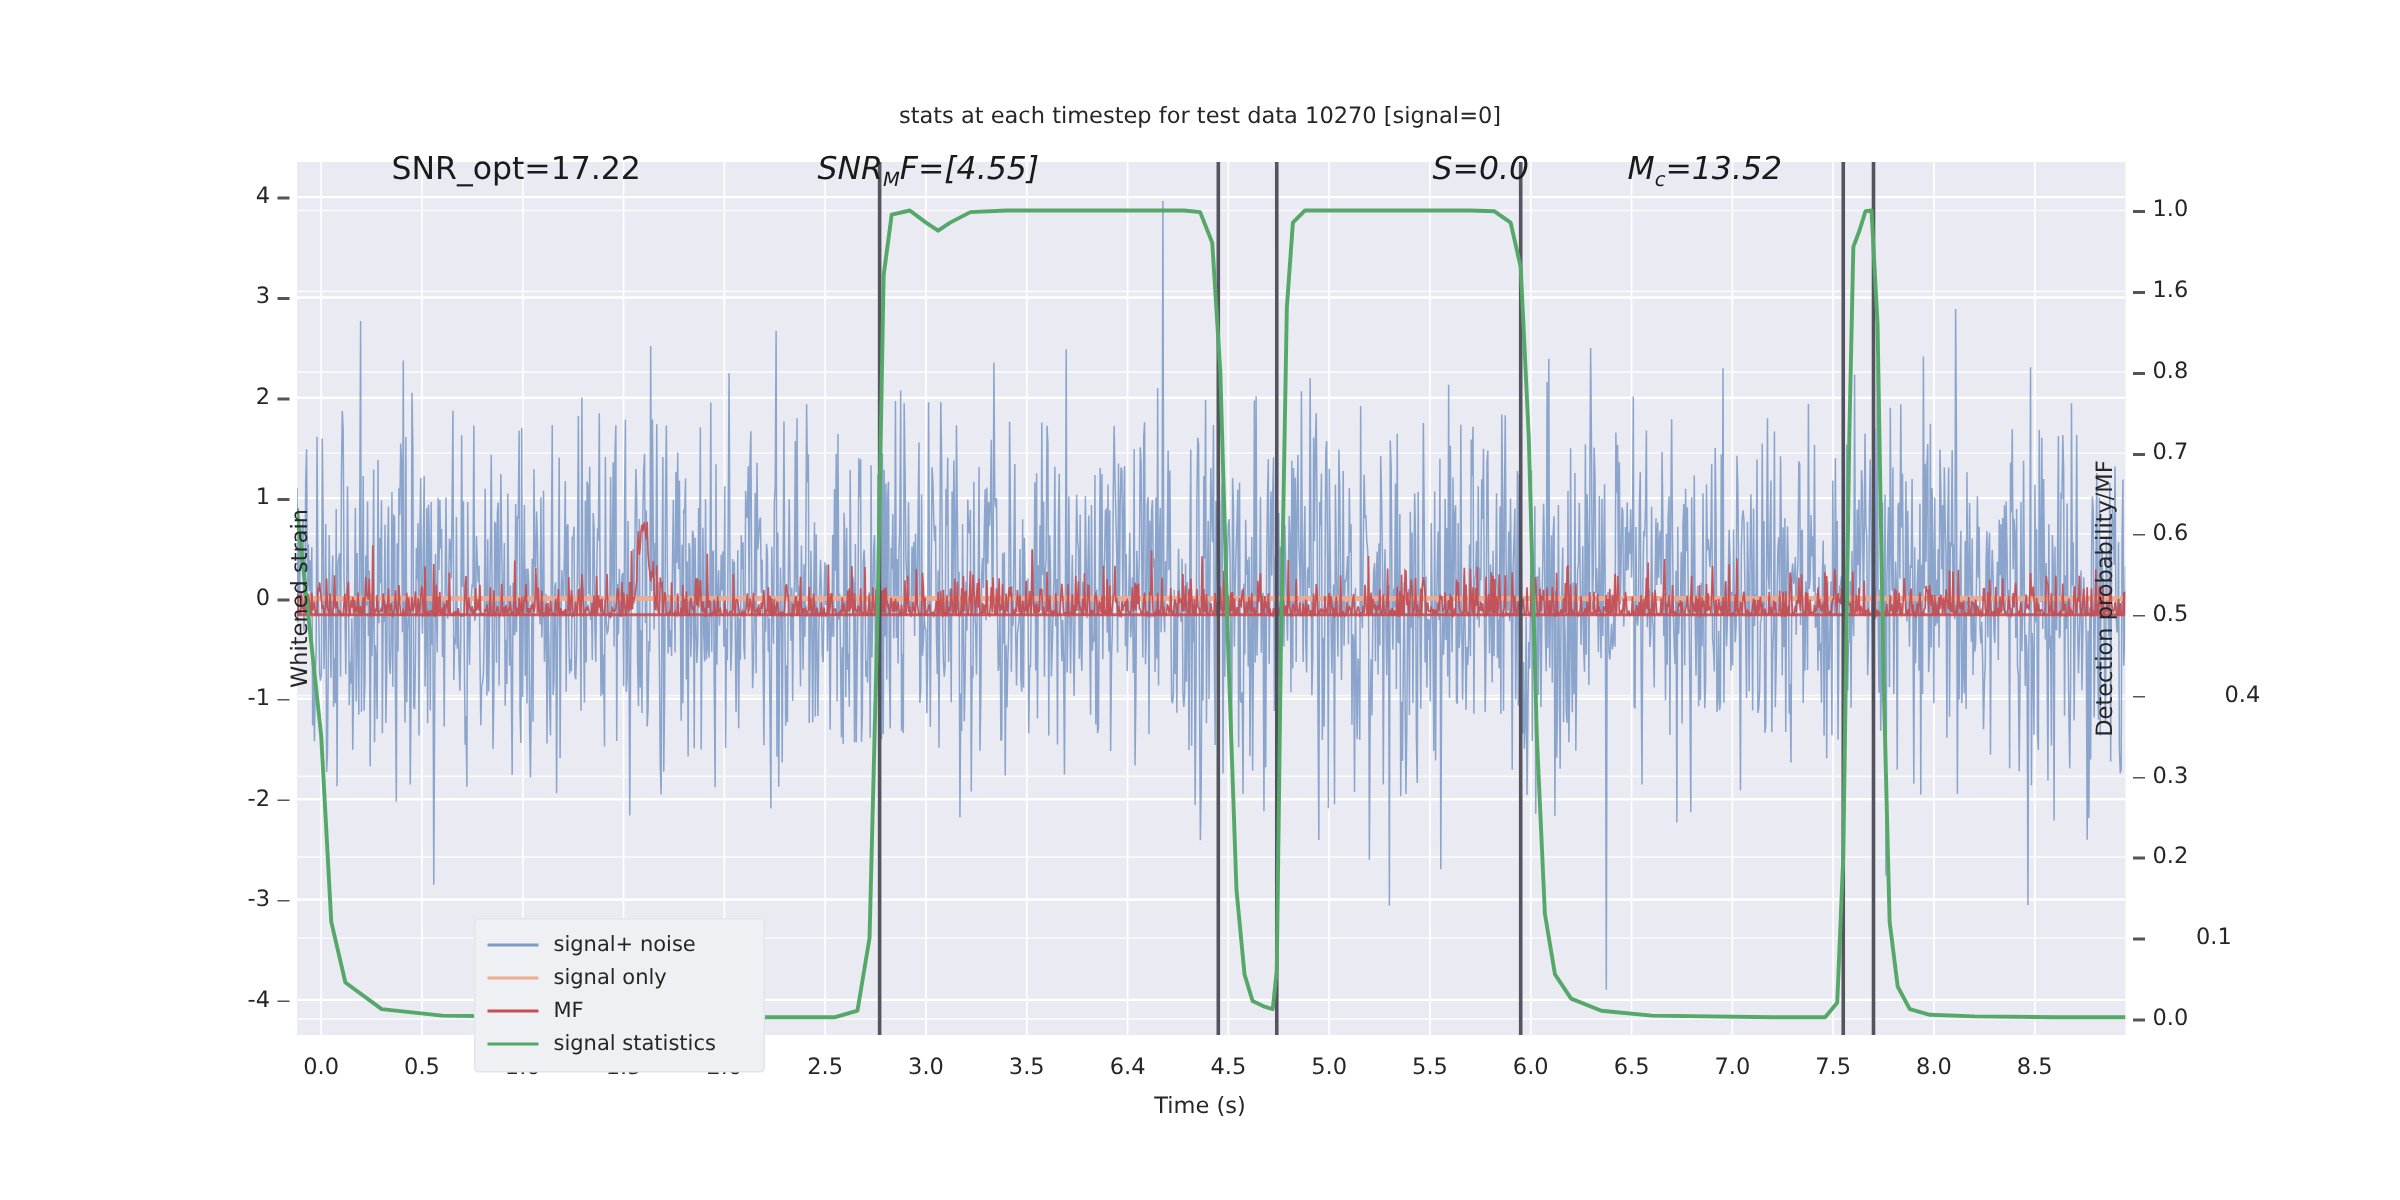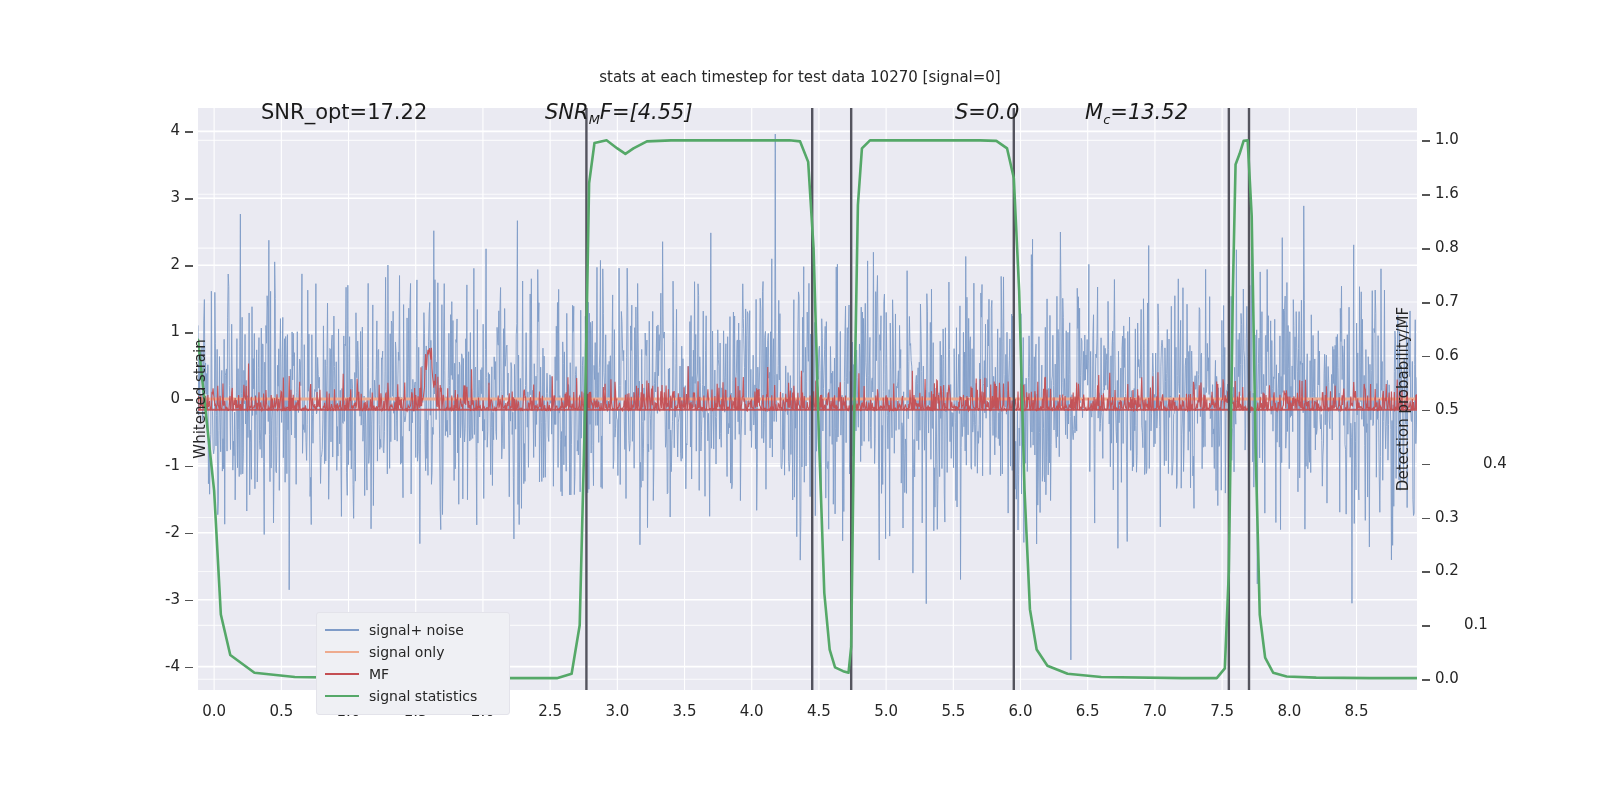--- a/index.html
+++ b/index.html
@@ -126,20 +126,21 @@
         <g>
           <path d="M0.00 231.72L16.13 382.61L22.85 506.56L32.26 546.97L56.45 564.76L96.77 569.07L177.41 570.14L284.93 570.14L358.85 570.14L373.63 565.83L381.69 517.33L387.07 301.78L391.10 75.44L396.48 35.03L408.57 32.33L419.33 40.42L427.39 45.81L435.45 40.42L448.89 33.41L473.08 32.33L591.36 32.33L602.11 33.41L610.17 53.89L615.55 140.11L620.92 328.72L626.30 485.00L631.68 541.58L637.05 559.37L645.12 563.14L650.49 564.76L653.18 538.89L655.87 328.72L659.90 97.00L663.93 40.42L672.00 32.33L782.20 32.33L798.33 32.87L809.08 40.42L815.80 70.06L821.18 183.22L826.55 382.61L831.93 501.17L838.65 541.58L849.40 557.75L869.56 565.83L903.16 569.07L983.80 570.14L1018.75 570.14L1026.81 560.44L1030.84 463.44L1034.87 183.22L1037.56 56.58L1041.59 45.81L1045.63 32.87L1049.66 32.33L1053.69 107.78L1057.72 344.89L1061.75 506.56L1067.13 549.67L1075.19 564.76L1088.63 568.53L1118.20 569.61L1171.96 570.14L1219.00 570.14" fill="none" stroke="#55a868" stroke-width="2.6" stroke-linejoin="round" stroke-linecap="round"></path>
         </g>
       </svg>
   </div>
 
   <div style="position:absolute;left:198px;top:108px;width:1219px;height:582px;pointer-events:none;">
     <div class="ylabel-left">Whitened strain</div>
     <div class="ylabel-right">Detection probability/MF</div>
   </div>
+  <div class="xlabel">Time (s)</div>
 
   <div id="ticklayer">
       <div class="tick ytick-l" style="left: 120px; top: 656.586px;">-4</div>
       <div class="tickmark" style="left: 185px; top: 666.586px; width: 8px; height: 1.6px;"></div>
       <div class="tick ytick-l" style="left: 120px; top: 589.69px;">-3</div>
       <div class="tickmark" style="left: 185px; top: 599.69px; width: 8px; height: 1.6px;"></div>
       <div class="tick ytick-l" style="left: 120px; top: 522.793px;">-2</div>
       <div class="tickmark" style="left: 185px; top: 532.793px; width: 8px; height: 1.6px;"></div>
       <div class="tick ytick-l" style="left: 120px; top: 455.897px;">-1</div>
       <div class="tickmark" style="left: 185px; top: 465.897px; width: 8px; height: 1.6px;"></div>
@@ -176,21 +177,21 @@
       <div class="tick ytick-r" style="left: 1435px; top: 130.333px;">1.0</div>
       <div class="tickmark" style="left: 1422px; top: 140.333px; width: 8px; height: 1.6px;"></div>
       <div class="tick xtick" style="left: 174.128px; top: 702px;">0.0</div>
       <div class="tick xtick" style="left: 241.327px; top: 702px;">0.5</div>
       <div class="tick xtick" style="left: 308.527px; top: 702px;">1.0</div>
       <div class="tick xtick" style="left: 375.727px; top: 702px;">1.5</div>
       <div class="tick xtick" style="left: 442.926px; top: 702px;">2.0</div>
       <div class="tick xtick" style="left: 510.126px; top: 702px;">2.5</div>
       <div class="tick xtick" style="left: 577.325px; top: 702px;">3.0</div>
       <div class="tick xtick" style="left: 644.525px; top: 702px;">3.5</div>
-      <div class="tick xtick" style="left: 711.724px; top: 702px;">4.0</div>
+      <div class="tick xtick" style="left: 711.724px; top: 702px;">6.4</div>
       <div class="tick xtick" style="left: 778.924px; top: 702px;">4.5</div>
       <div class="tick xtick" style="left: 846.123px; top: 702px;">5.0</div>
       <div class="tick xtick" style="left: 913.323px; top: 702px; text-align: center;">5.5</div>
       <div class="tick xtick" style="left: 980.523px; top: 702px;">6.0</div>
       <div class="tick xtick" style="left: 1047.72px; top: 702px;">6.5</div>
       <div class="tick xtick" style="left: 1114.92px; top: 702px;">7.0</div>
       <div class="tick xtick" style="left: 1182.12px; top: 702px;">7.5</div>
       <div class="tick xtick" style="left: 1249.32px; top: 702px;">8.0</div>
       <div class="tick xtick" style="left: 1316.52px; top: 702px;">8.5</div>
     </div>

